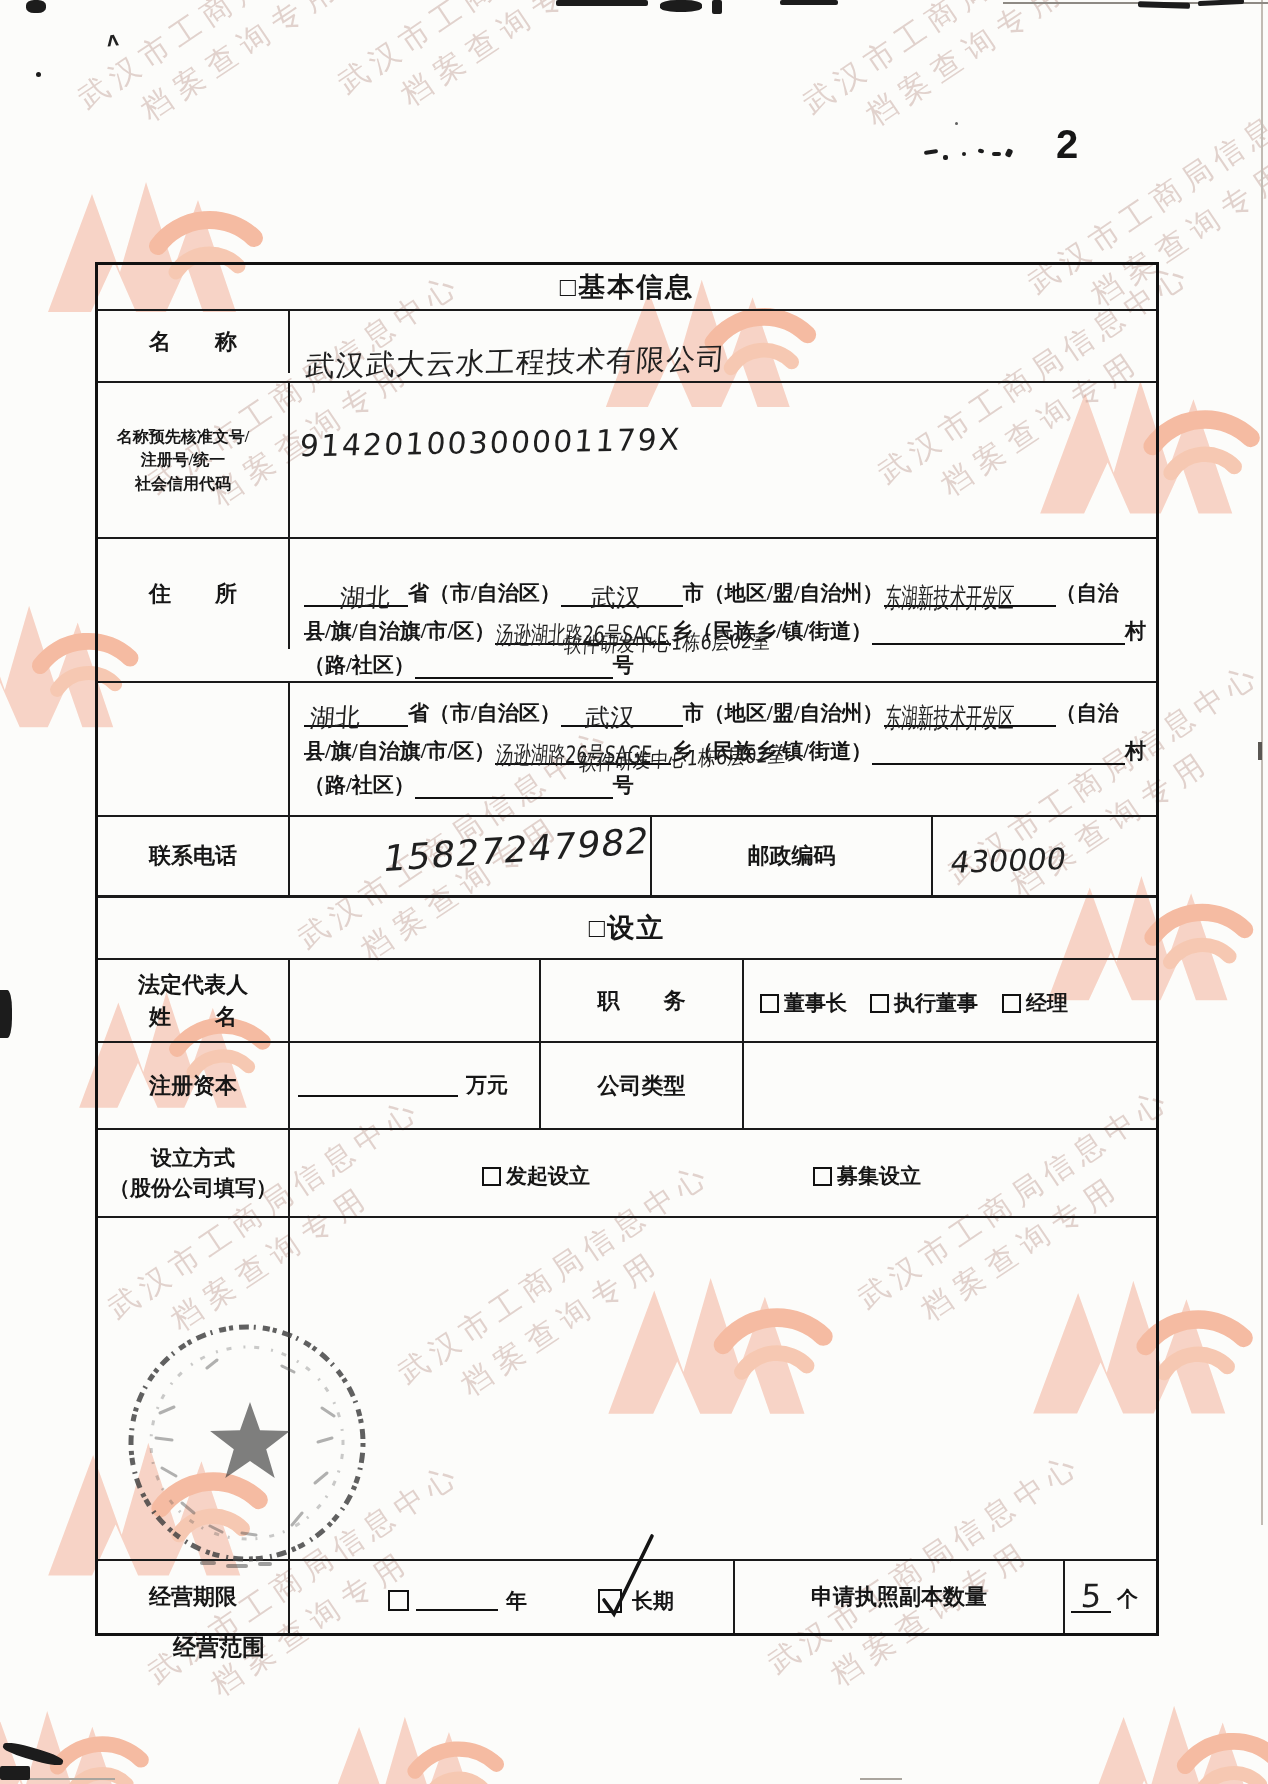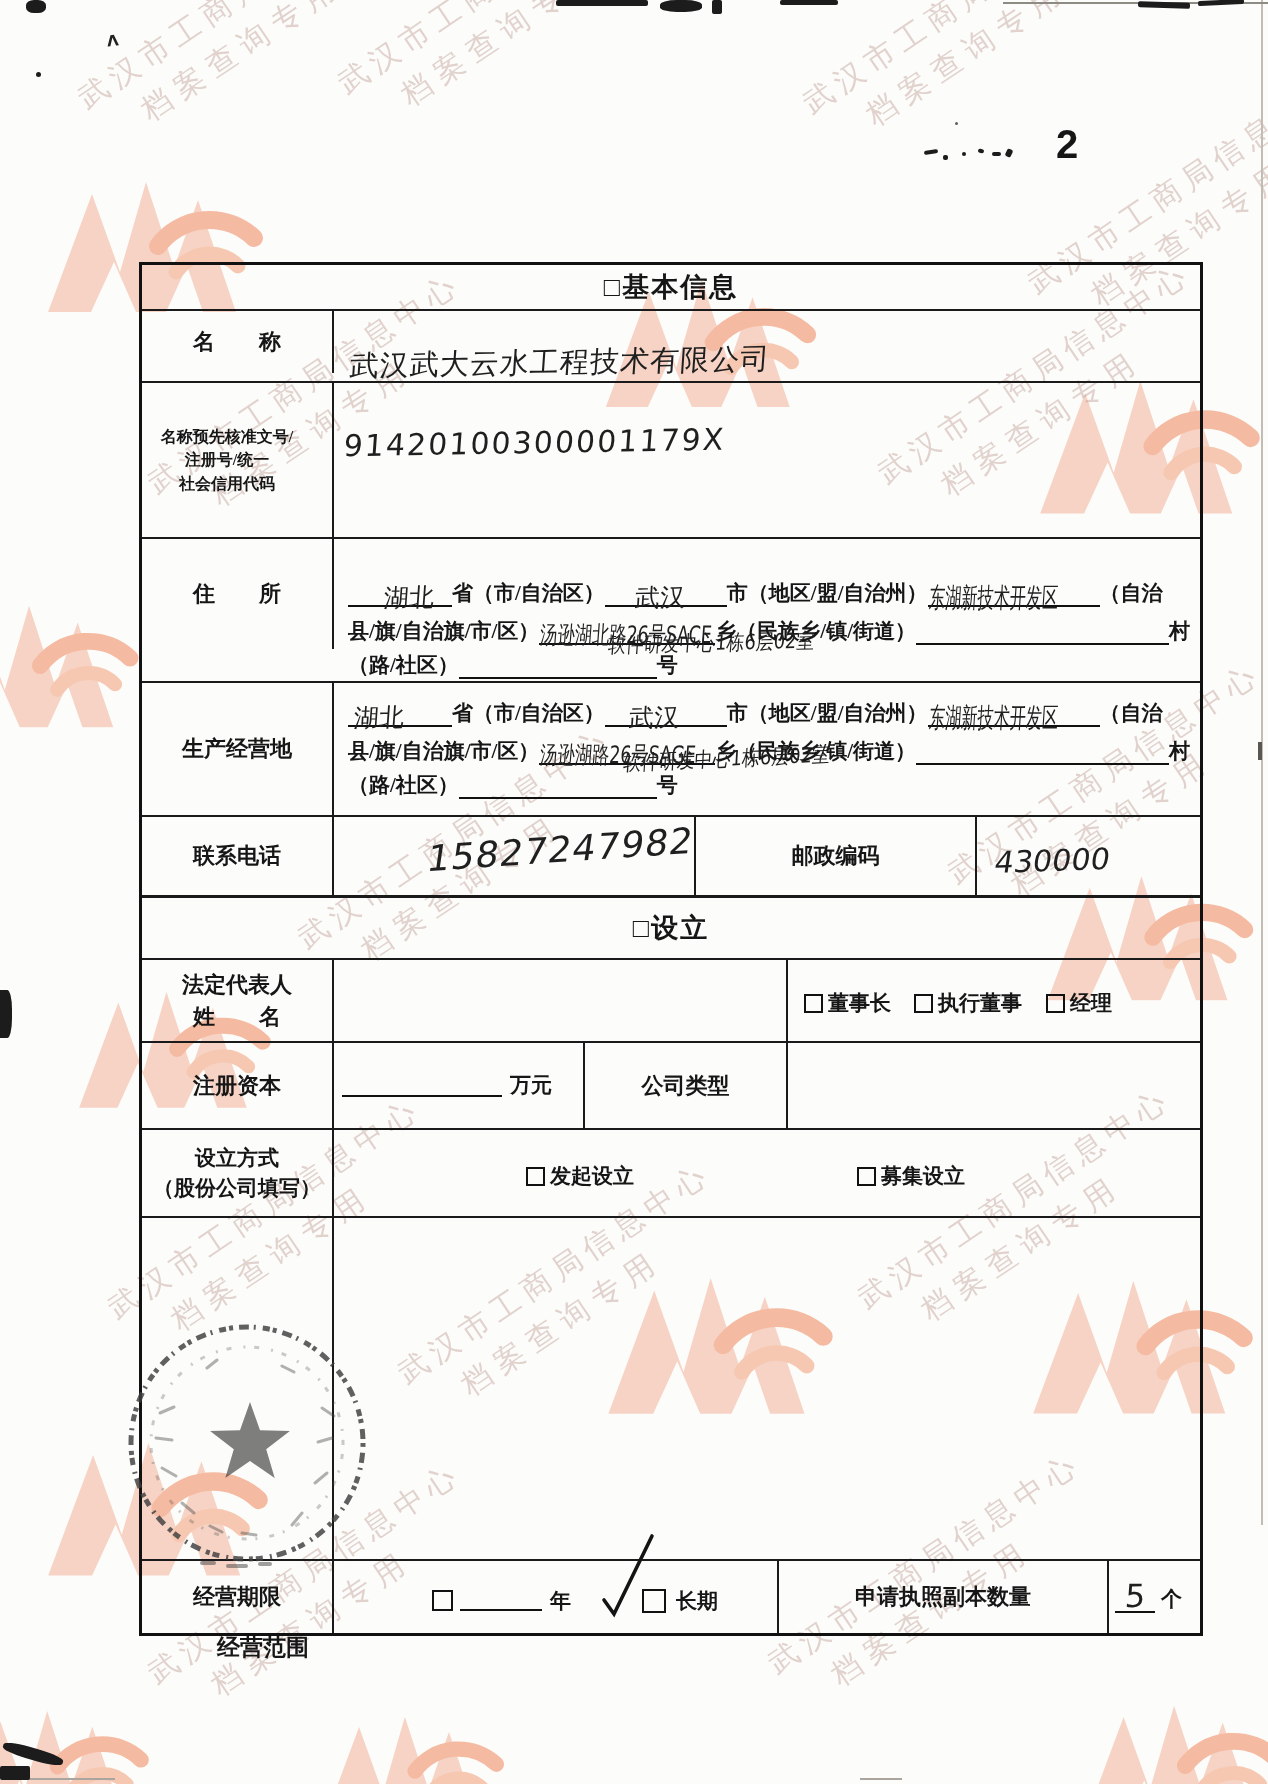--- a/index.html
+++ b/index.html
@@ -11,21 +11,21 @@
       color:rgba(185,147,137,.40);font-family:"Liberation Sans", sans-serif;}
   .wm .l2{display:block;margin:4px 0 0 46px;letter-spacing:9px;}
   .wm-logo{position:absolute;z-index:0;opacity:.85;}
   
   .title{position:absolute;left:368px;top:134px;font-size:41px;font-weight:700;letter-spacing:3px;z-index:2;}
   .note{position:absolute;left:314px;top:224px;font-size:21px;font-weight:600;z-index:2;}
   .pagenum{position:absolute;left:1056px;top:122px;font-size:40px;font-weight:600;z-index:2;
            font-family:"Liberation Sans", sans-serif;}
   
   .tbl{position:absolute;left:95px;top:262px;width:1058px;height:1368px;border:3px solid #111;
-       box-sizing:content-box;z-index:2;margin-left:44px;}
+       box-sizing:content-box;z-index:2;}
   .trow{position:absolute;left:0;width:1058px;border-top:2px solid #1a1a1a;box-sizing:border-box;}
   .trow.first{border-top:none;}
   .cell{position:absolute;top:0;bottom:0;border-left:2px solid #1a1a1a;box-sizing:border-box;}
   .cell.nol{border-left:none;}
   .lblc{display:flex;align-items:center;justify-content:center;text-align:center;
         font-size:22px;font-weight:600;}
   .multi{white-space:pre-line;line-height:1.45;}
   .hdrtxt{display:flex;align-items:center;justify-content:center;font-size:27px;font-weight:700;letter-spacing:2px;}
   .pt{font-size:21px;font-weight:600;white-space:nowrap;}
   .addr{position:absolute;left:14px;right:10px;display:flex;align-items:flex-end;white-space:nowrap;z-index:3;}
@@ -164,23 +164,20 @@
         <div class="addr" style="top:112px">
           <span class="pt">（路/社区）</span>
           <span class="ublank" style="width:198px"></span>
           <span class="pt">号</span>
         </div>
         <span class="hw" style="position:absolute;left:275px;top:92px;font-size:21px;transform:scale(.85,1) skewX(-6deg) rotate(-1deg);transform-origin:left top">软件研发中心1栋6层02室</span>
       </div>
     </div>
 
     <div class="trow" style="top:416px;height:134px">
-      <div class="cell nol lblc" style="left:0;width:190px">
-          <span>生产经营地</span>
-        </div>
       <div class="cell" style="left:190px;width:868px">
         <div class="addr" style="top:16px">
           <span class="ublank" style="width:104px"><span class="hw" style="font-size:25px;margin-left:6px">湖北</span></span>
           <span class="pt">省（市/自治区）</span>
           <span class="ublank" style="width:122px"><span class="hw" style="font-size:25px;margin-left:24px">武汉</span></span>
           <span class="pt">市（地区/盟/自治州）</span>
           <span class="ublank" style="width:172px"><span class="hw sq" style="font-size:26px">东湖新技术开发区</span></span>
           <span class="pt">（自治</span>
         </div>
         <div class="addr" style="top:54px">
@@ -217,20 +214,23 @@
     <div class="trow" style="top:630px;height:63px;border-top-width:3px">
       <div class="cell nol hdrtxt" style="left:0;width:1058px">
         <span>□设立</span>
       </div>
     </div>
 
     <div class="trow" style="top:693px;height:83px">
       <div class="cell nol lblc multi" style="left:0;width:190px"><span class="multi">法定代表人
 姓　　名</span></div>
       <div class="cell" style="left:190px;width:251px"></div>
+      <div class="cell lblc" style="left:441px;width:203px">
+          <span>职　　务</span>
+        </div>
       <div class="cell" style="left:644px;width:414px">
         <span class="opt" style="left:16px;top:29px">
             <span class="cbx"></span>
             <span>董事长</span>
           </span>
         <span class="opt" style="left:126px;top:29px">
             <span class="cbx"></span>
             <span>执行董事</span>
           </span>
         <span class="opt" style="left:258px;top:29px">

